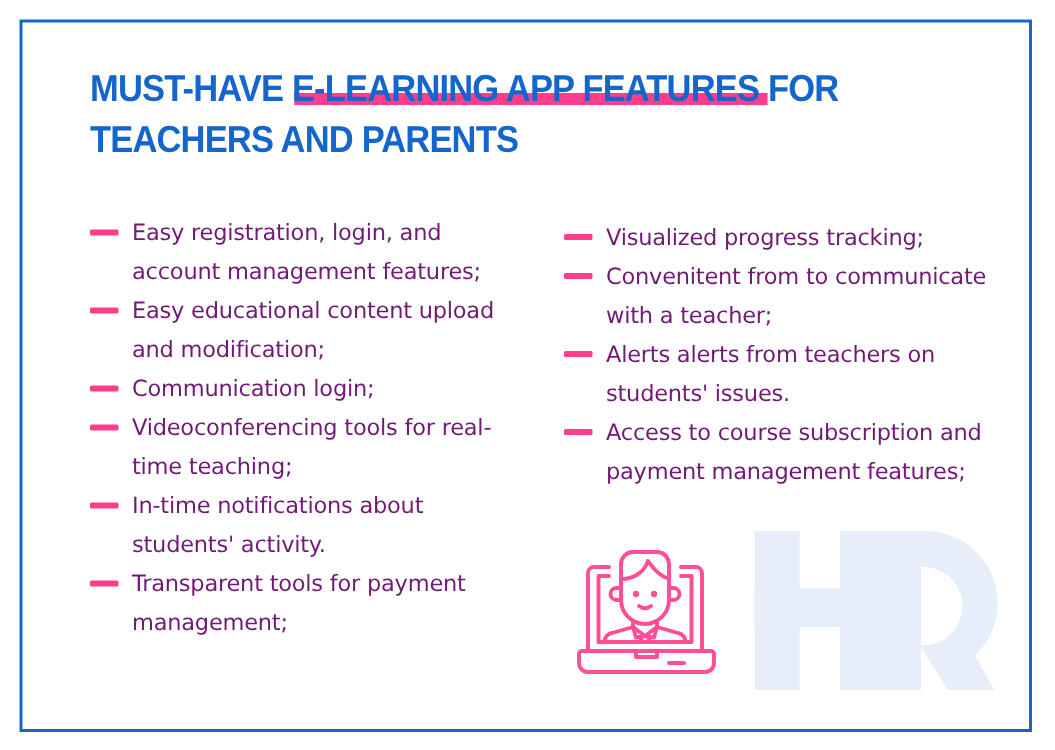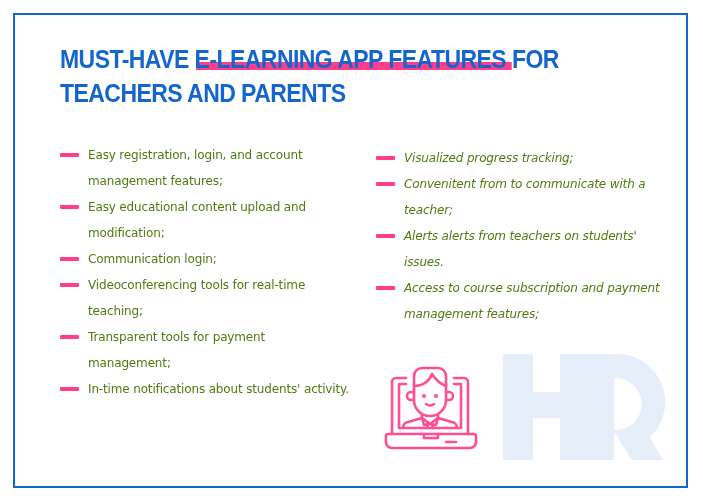--- a/index.html
+++ b/index.html
@@ -48,29 +48,29 @@
       z-index: -1;
     }
     .title .hl-text { position: relative; z-index: 1; }
     .title-wrap { position: absolute; left: 0; top: 0; width: 100%; height: 100%; isolation: isolate; }
 
     .col {
       position: absolute;
       list-style: none;
     }
     .col.left { left: 60px; top: 142px; width: 290px; }
-    .col.right { left: 376px; top: 145px; width: 300px; font-style: italic; }
+    .col.right { left: 376px; top: 145px; width: 300px; }
 
     .item {
       position: relative;
       padding-left: 28px;
       font-family: "DejaVu Sans", sans-serif;
-      font-size: 12px;
+      font-size: 15px;
       line-height: 26px;
-      color: #4d7c0f;
+      color: #701a75;
       letter-spacing: -0.15px;
     }
     .item .dash {
       position: absolute;
       left: 0; top: 11px;
       width: 19px; height: 3.5px;
       background: #ff3d8b;
       border-radius: 1px;
     }
     .col.left .item .text { display: block; width: 262px; }
@@ -118,25 +118,25 @@
   <li class="item">
     <span class="dash"></span>
     <span class="text">Communication login;</span>
   </li>
   <li class="item">
     <span class="dash"></span>
     <span class="text">Videoconferencing tools for real-time teaching;</span>
   </li>
   <li class="item">
     <span class="dash"></span>
-    <span class="text">Transparent tools for payment management;</span>
+    <span class="text">In-time notifications about students' activity.</span>
   </li>
   <li class="item">
     <span class="dash"></span>
-    <span class="text">In-time notifications about students' activity.</span>
+    <span class="text">Transparent tools for payment management;</span>
   </li>
 </ul>
 
 <ul class="col right">
   <li class="item">
     <span class="dash"></span>
     <span class="text">Visualized progress tracking;</span>
   </li>
   <li class="item">
     <span class="dash"></span>

